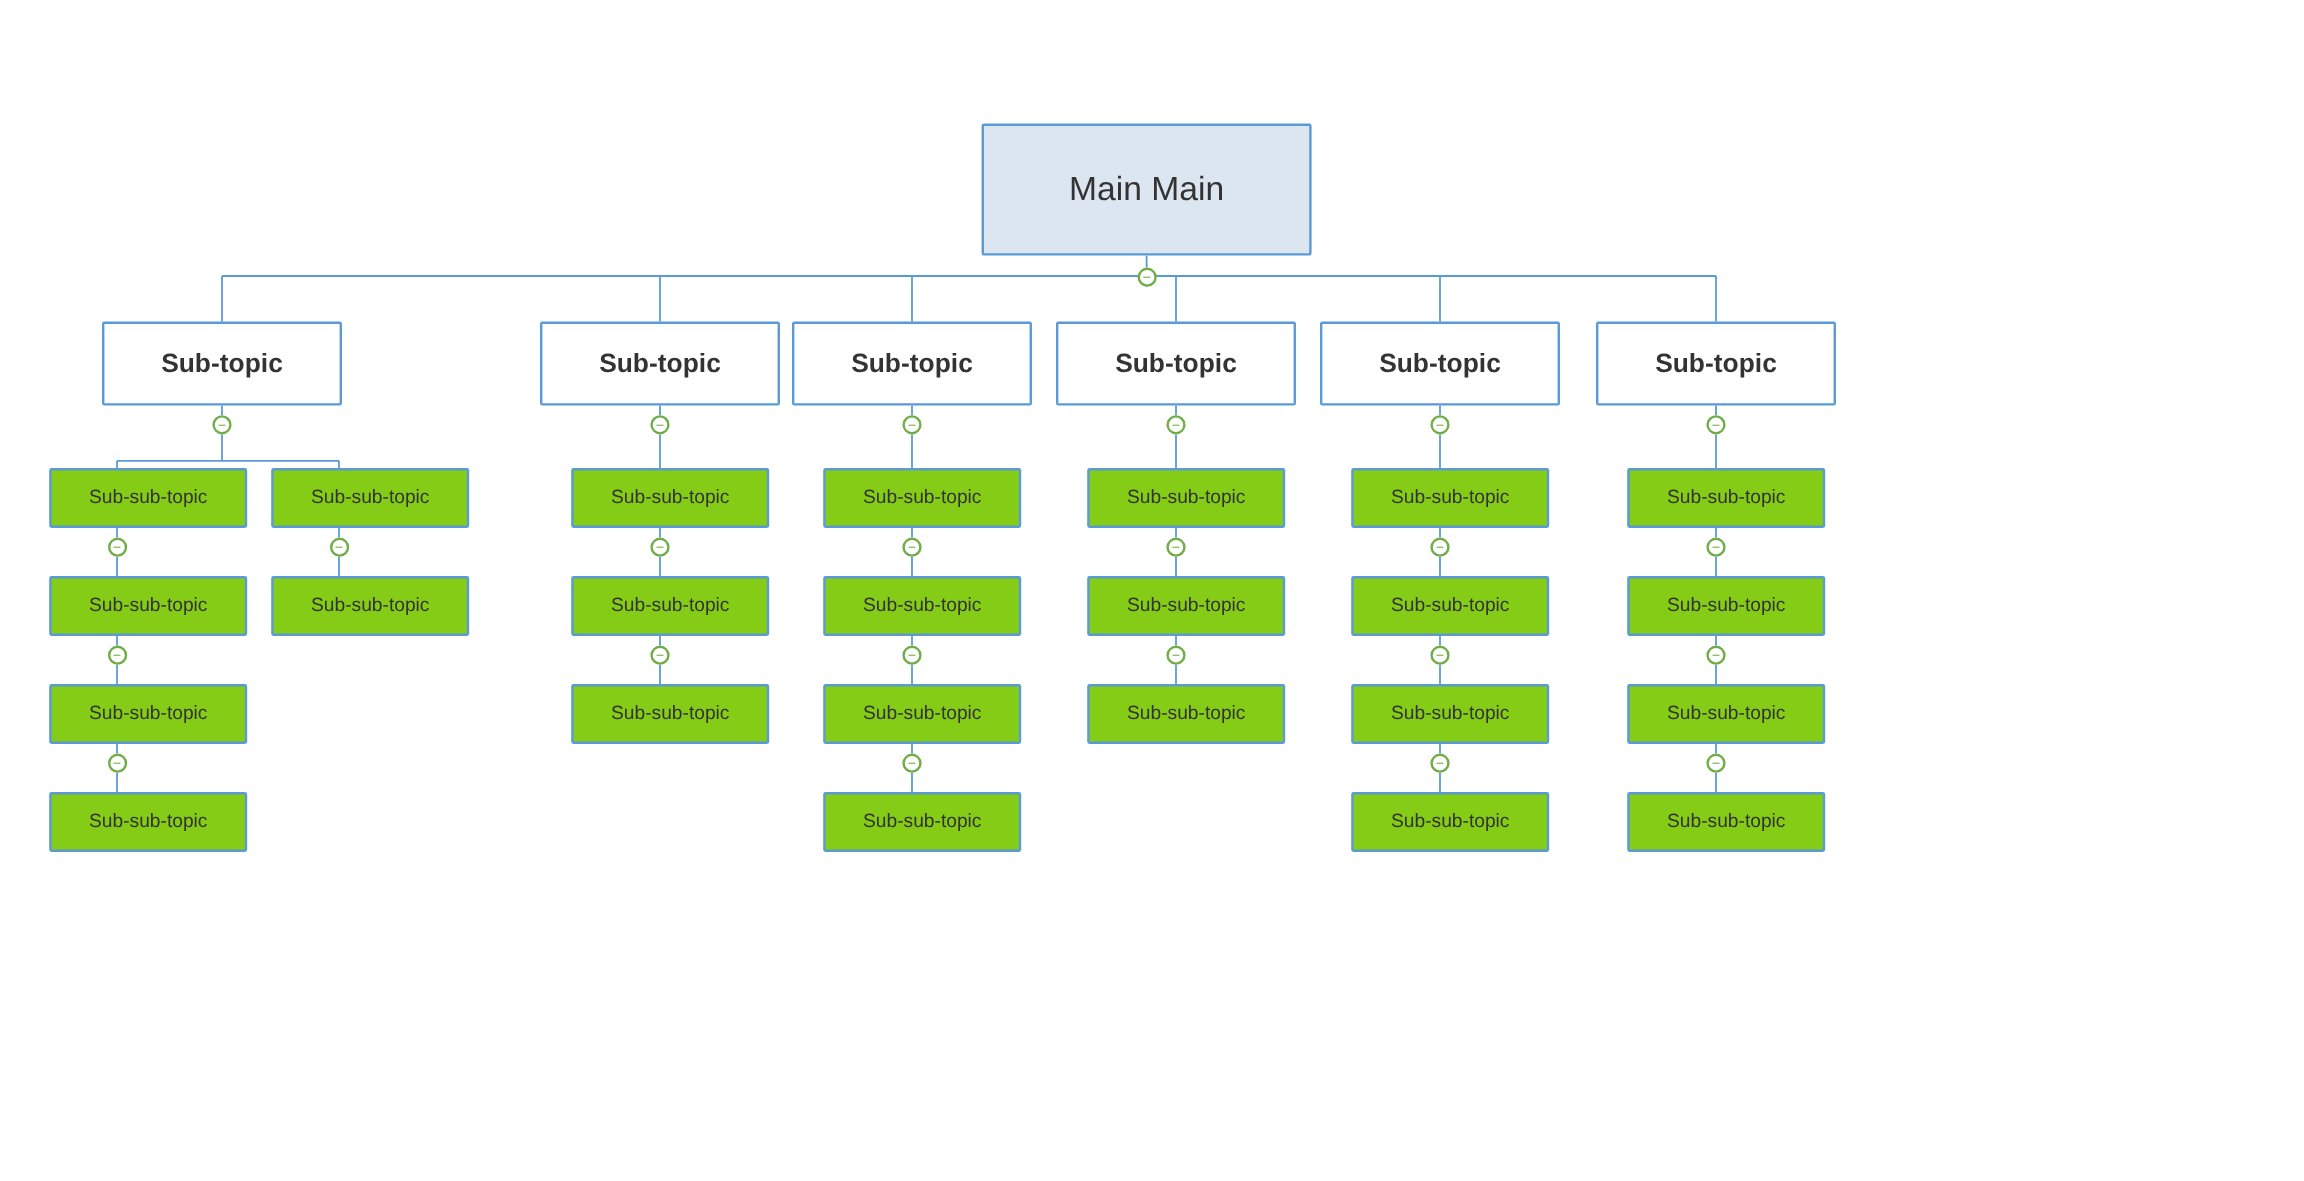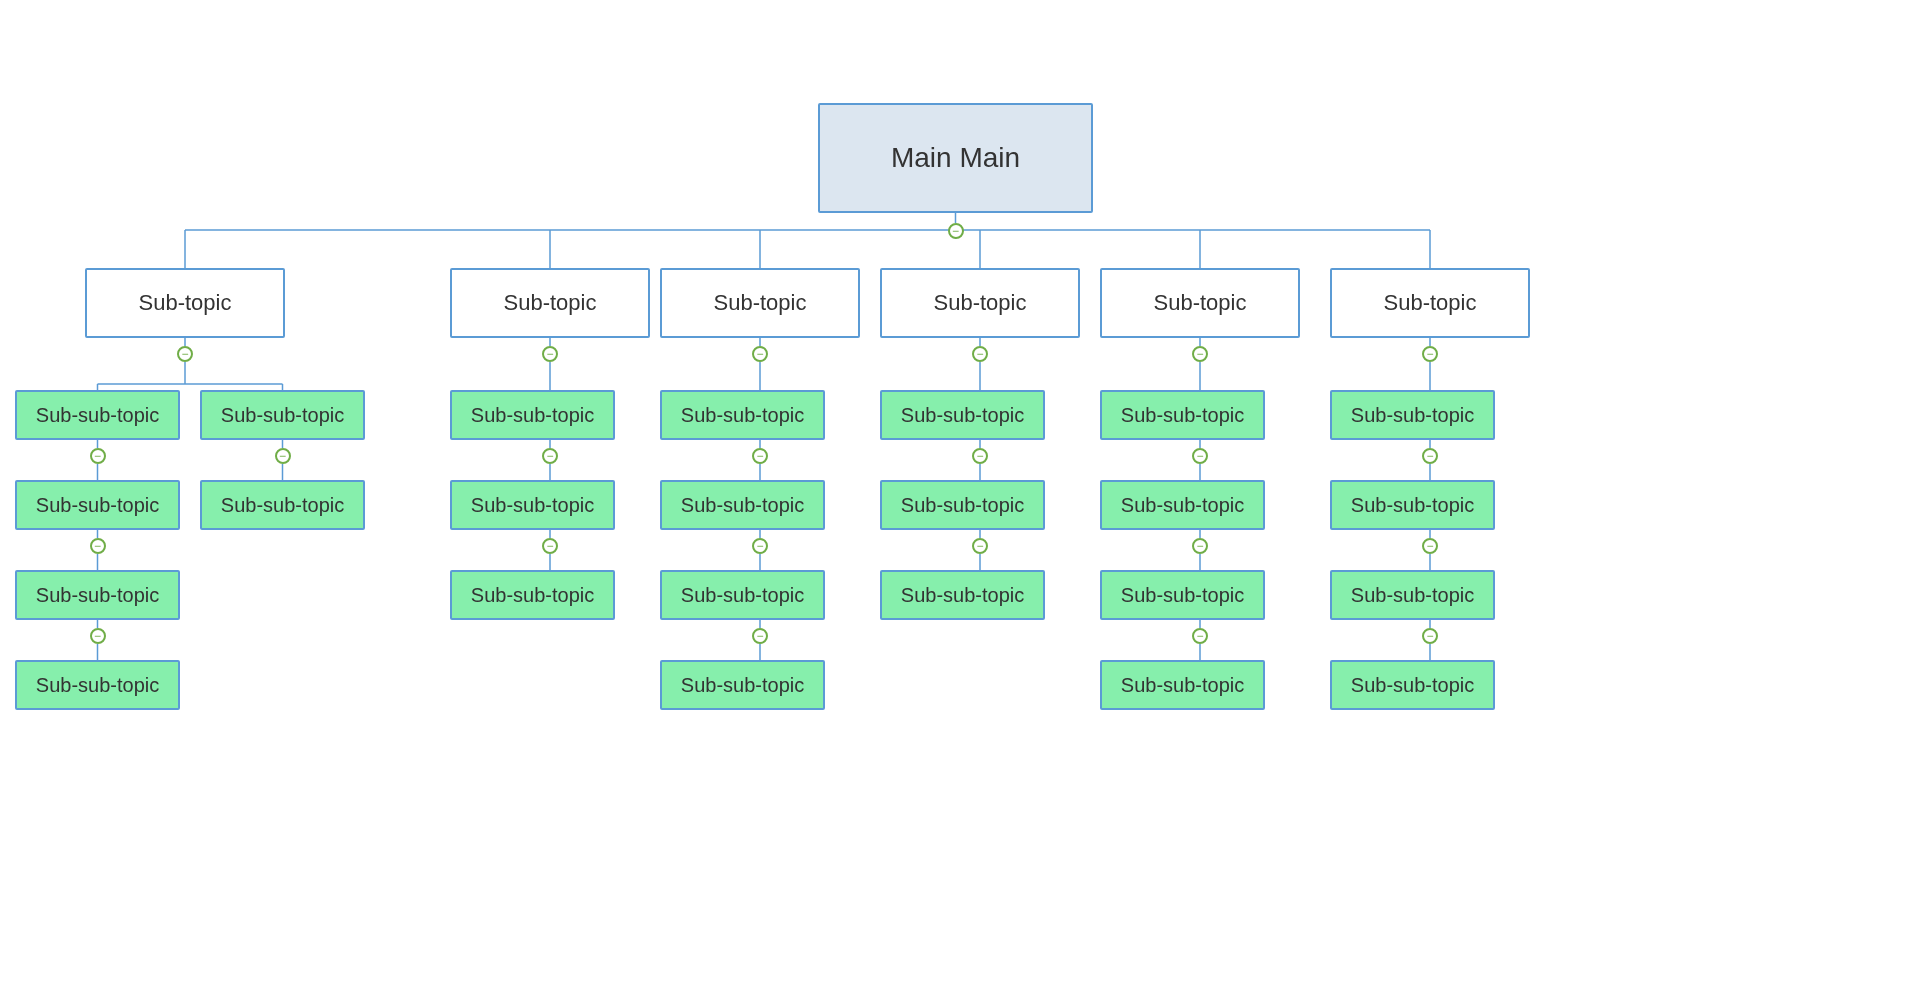--- a/index.html
+++ b/index.html
@@ -45,25 +45,27 @@
     .node.main {
       font-size: 28px;
       font-weight: 400;
       border: 2.5px solid #5b9bd5;
       background: #dce6f0;
     }
 
     .node.subtopic {
       font-size: 22px;
       background: #ffffff;
+      font-weight: bold;
     }
 
     .node.subsubtopic {
-      font-size: 20px;
-      background: #86efac;
+      font-size: 16px;
+      background: #84cc16;
+      margin-left: 26px;
     }
 
     .collapse-btn {
       position: absolute;
       width: 16px;
       height: 16px;
       border-radius: 50%;
       border: 2px solid #70ad47;
       background: #ffffff;
       display: flex;

